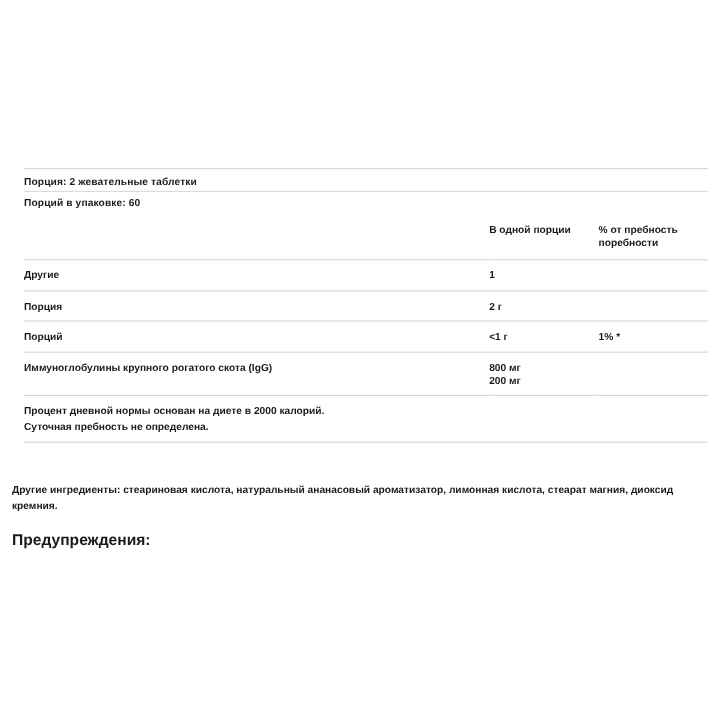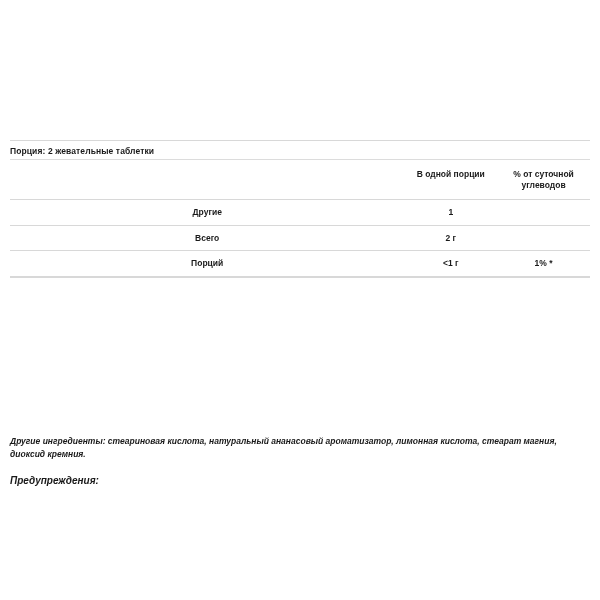--- a/index.html
+++ b/index.html
@@ -16,21 +16,21 @@
   }
   .page {
     position: relative;
     width: 600px;
     height: 600px;
     box-sizing: border-box;
     padding: 0 10px;
   }
   .panel {
     position: absolute;
-    left: 10px;
+    left: 20px;
     right: 10px;
     top: 140px;
   }
   .serving-line {
     font-size: 8.5px;
     font-weight: bold;
     color: #1a1a1a;
     padding: 4px 0 3px 0;
     letter-spacing: 0.1px;
   }
@@ -51,21 +51,21 @@
     table-layout: fixed;
   }
   table.facts col.c-name { width: 68%; }
   table.facts col.c-amt  { width: 16%; }
   table.facts col.c-dv   { width: 16%; }
 
   table.facts th, table.facts td {
     font-size: 8.5px;
     font-weight: bold;
     color: #1a1a1a;
-    text-align: center;
+    text-align: left;
     vertical-align: top;
     padding: 7px 0 7px 0;
     border-bottom: 1px solid #d8d8d8;
     line-height: 1.25;
   }
   table.facts thead th {
     padding-top: 9px;
     padding-bottom: 8px;
     line-height: 1.3;
   }
@@ -79,83 +79,95 @@
     font-size: 8.5px;
     font-weight: bold;
     color: #1a1a1a;
     line-height: 1.45;
     padding: 6px 0 7px 0;
   }
   .bottom-block {
     position: absolute;
     left: 10px;
     right: 10px;
-    top: 427px;
-    font-style: italic;
+    top: 394px;
   }
   .ingredients {
     font-size: 8.5px;
     font-weight: bold;
     color: #1a1a1a;
     line-height: 1.5;
     padding-top: 8px;
   }
   .warnings {
-    font-size: 10px;
+    font-size: 13px;
     font-weight: bold;
     color: #1a1a1a;
     padding-top: 14px;
   }
 </style>
 </head>
 <body>
 
 <div class="page">
 
   <div class="panel">
 
     <div class="rule"></div>
 
     <div class="serving-line first">Порция: 2 жевательные таблетки</div>
 
     <div class="rule thin"></div>
 
+    <div class="serving-line">Порций в упаковке: 60</div>
 
     <table class="facts">
       <colgroup>
         <col class="c-name">
         <col class="c-amt">
         <col class="c-dv">
       </colgroup>
       <thead>
         <tr>
           <th class="blank"></th>
           <th>В одной порции</th>
-          <th>% от суточной углеводов</th>
+          <th>% от пребность поребности</th>
         </tr>
       </thead>
       <tbody>
         <tr>
           <td>Другие</td>
           <td>1</td>
           <td></td>
         </tr>
         <tr>
-          <td>Всего</td>
+          <td>Порция</td>
           <td>2 г</td>
           <td></td>
         </tr>
         <tr>
           <td>Порций</td>
           <td>&lt;1 г</td>
           <td>1% *</td>
         </tr>
+        <tr>
+          <td>Иммуноглобулины крупного рогатого скота  (IgG)</td>
+          <td>
+            <span class="sub">800 мг</span>
+            <span class="sub">200 мг</span>
+          </td>
+          <td></td>
+        </tr>
       </tbody>
     </table>
 
+    <div class="footnote">
+      <div>Процент дневной нормы основан на диете в 2000 калорий.</div>
+      <div>Суточная пребность не определена.</div>
+    </div>
 
     <div class="rule"></div>
   </div>
 
   <div class="bottom-block">
     <div class="ingredients">Другие ингредиенты: стеариновая кислота, натуральный ананасовый ароматизатор, лимонная кислота, стеарат магния, диоксид кремния.</div>
     <div class="warnings">Предупреждения:</div>
   </div>
 
 </div>

